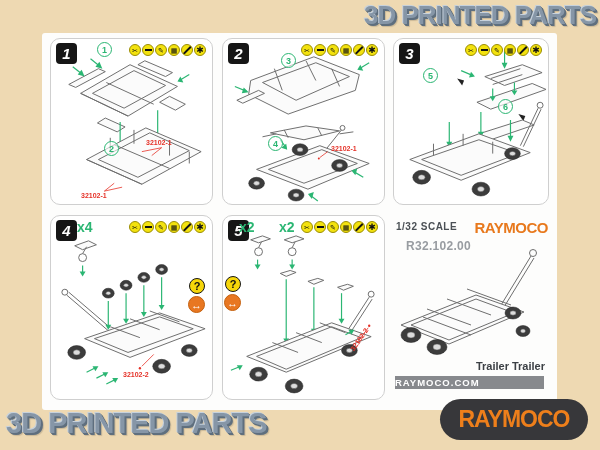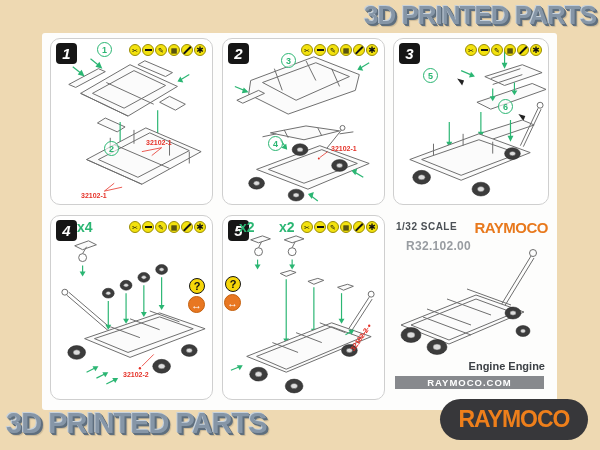--- a/index.html
+++ b/index.html
@@ -34,21 +34,21 @@
   .qicon{position:absolute;width:16px;height:16px;border-radius:50%;background:#f6d60a;border:1.7px solid #161616;
          color:#111;font-weight:bold;font-size:11px;line-height:14px;text-align:center;box-sizing:border-box;}
   .ficon{position:absolute;width:17px;height:17px;border-radius:50%;background:#e87722;border:1px solid #c4600d;
          color:#fff;font-weight:bold;font-size:11px;line-height:16px;text-align:center;box-sizing:border-box;}
   
   .scaleline{position:absolute;left:3px;top:6px;font-weight:bold;font-size:10px;color:#4b5055;letter-spacing:.5px;}
   .sku{position:absolute;left:13px;top:24px;font-weight:bold;font-size:12px;color:#989ca1;letter-spacing:.3px;}
   .brandsmall{position:absolute;right:1px;top:4px;font-weight:bold;font-size:15px;color:#e8791d;letter-spacing:-.5px;}
   .modelname{position:absolute;right:4px;top:145px;font-weight:bold;font-size:11px;color:#3c4045;}
   .sitebar{position:absolute;left:2px;top:161px;width:149px;height:13px;background:#87898d;color:#fff;
-           font-weight:bold;font-size:9.5px;line-height:13px;text-align:center;letter-spacing:1px;}
+           font-weight:bold;font-size:9.5px;line-height:13px;text-align:left;letter-spacing:1px;}
   
   .pill{position:absolute;left:440px;top:399px;width:148px;height:41px;background:#37373a;border-radius:21px;
         display:flex;align-items:center;justify-content:center;}
   .pill span{font-weight:bold;font-size:23px;color:#ee7f1b;letter-spacing:-1px;}
   
   svg.art{position:absolute;left:0;top:0;width:100%;height:100%;}
   .s{stroke:#6e6e6e;stroke-width:1;fill:none;stroke-linejoin:round;}
   .sf{stroke:#6e6e6e;stroke-width:1;fill:#fbfbfb;stroke-linejoin:round;}
   .w{fill:#3c3c3c;stroke:#222;stroke-width:.5;}
   .h2{fill:#dcdcdc;stroke:#555;stroke-width:.5;}
@@ -380,21 +380,21 @@
         <path class="s" d="M18,82 l65,-26 l38,14 l-65,27 z M34,66 l44,16 M54,56 l44,16 M74,46 l44,16 M30,74 l48,18"></path>
         <ellipse class="w" cx="18" cy="92" rx="10" ry="7.5"></ellipse>
           <ellipse class="h2" cx="18" cy="92" rx="4" ry="3"></ellipse>
         <ellipse class="w" cx="44" cy="104" rx="10" ry="7.5"></ellipse>
           <ellipse class="h2" cx="44" cy="104" rx="4" ry="3"></ellipse>
         <ellipse class="w" cx="120" cy="70" rx="8" ry="6"></ellipse>
           <ellipse class="h2" cx="120" cy="70" rx="3" ry="2.2"></ellipse>
         <ellipse class="w" cx="130" cy="88" rx="7" ry="5.5"></ellipse>
           <ellipse class="h2" cx="130" cy="88" rx="2.5" ry="2"></ellipse>
       </svg>
-      <div class="modelname">Engine Engine</div>
+      <div class="modelname">Trailer Trailer</div>
       <div class="sitebar">RAYMOCO.COM</div>
     </section>
 
   </div>
 
   <div class="banner bottom">3D PRINTED PARTS</div>
 
   <div class="pill">
     <span>RAYMOCO</span>
   </div>

